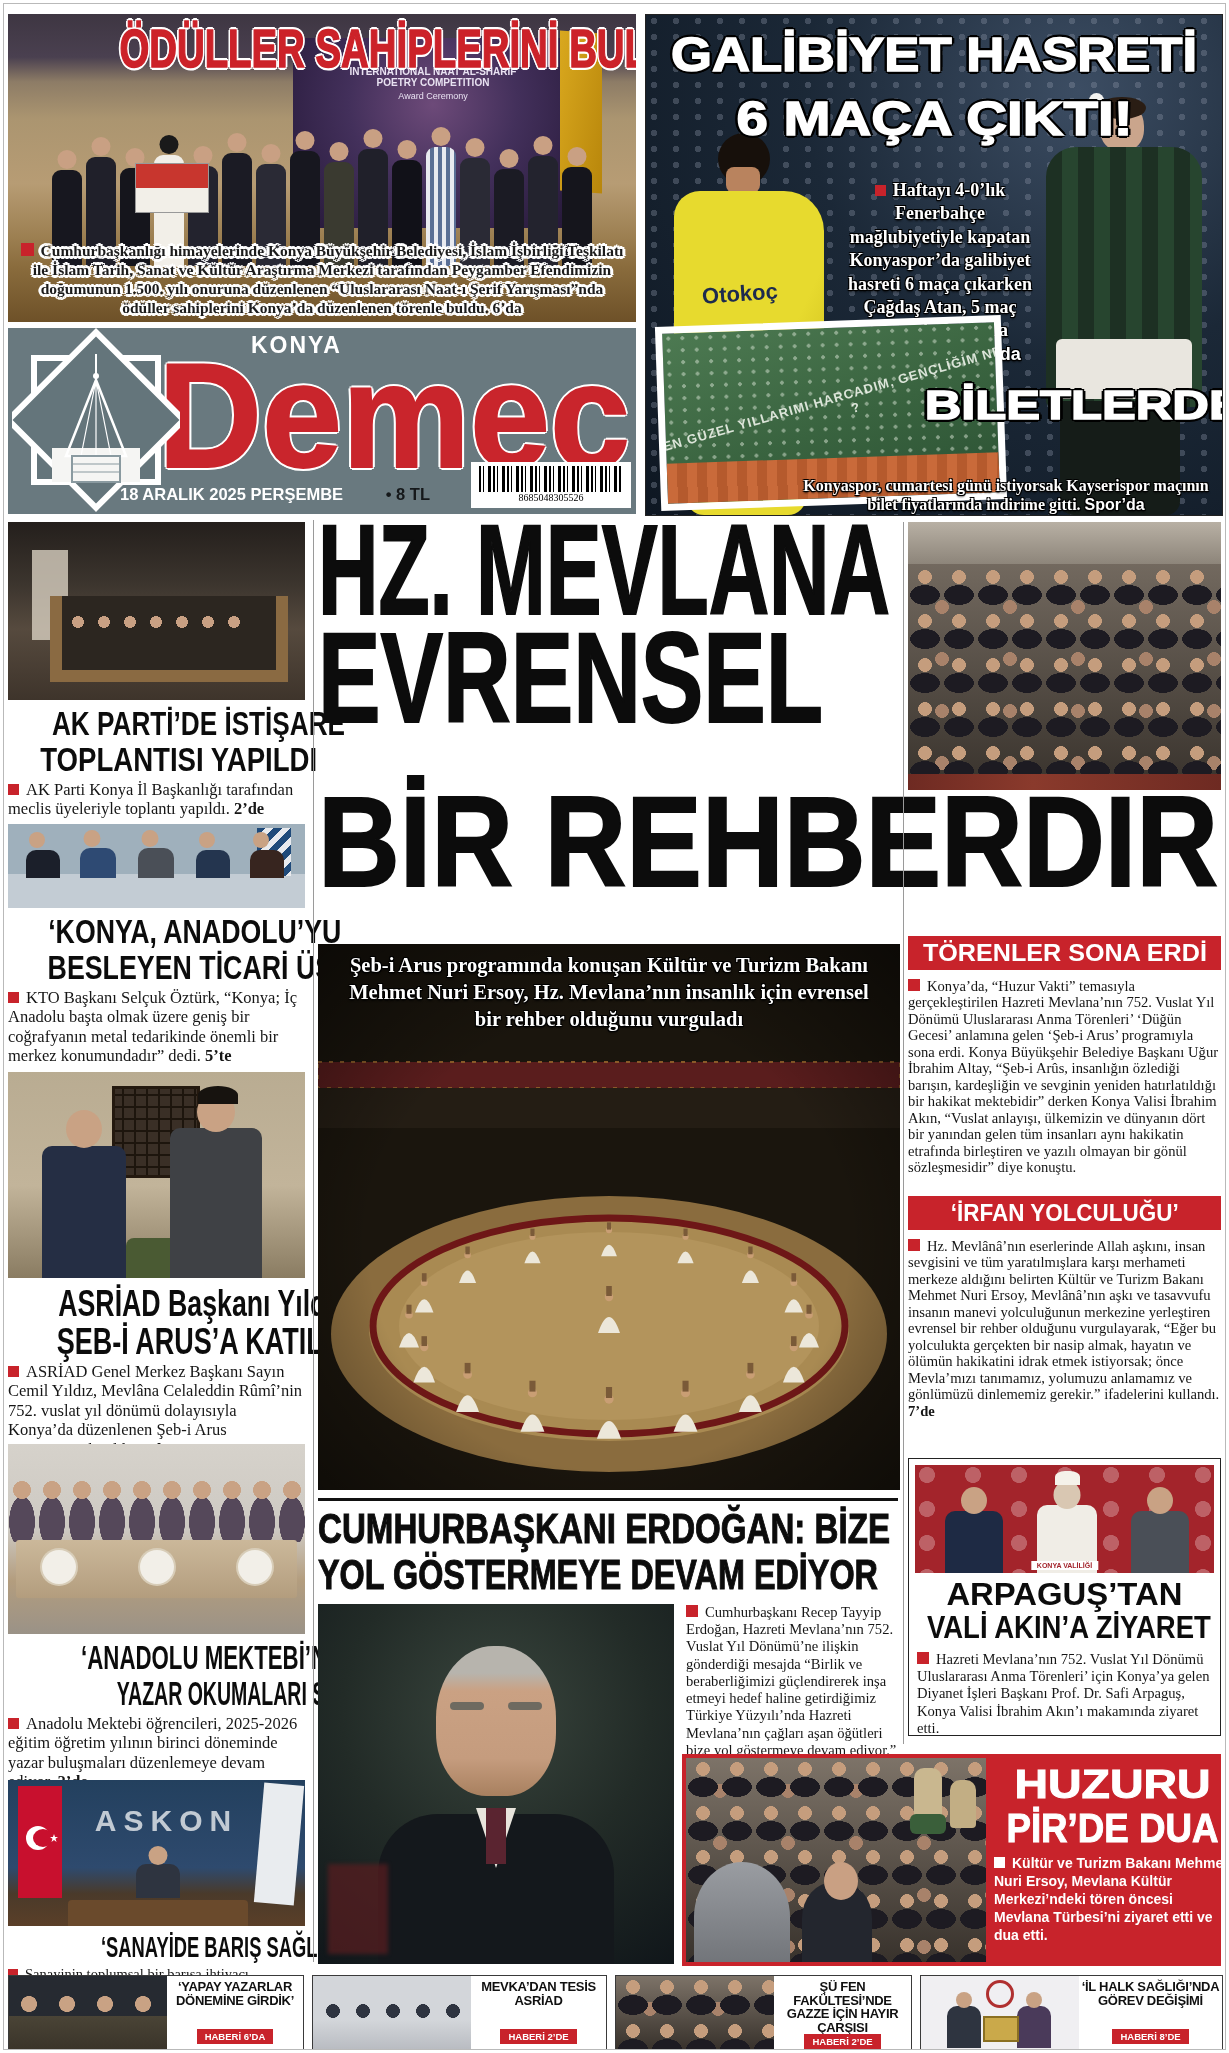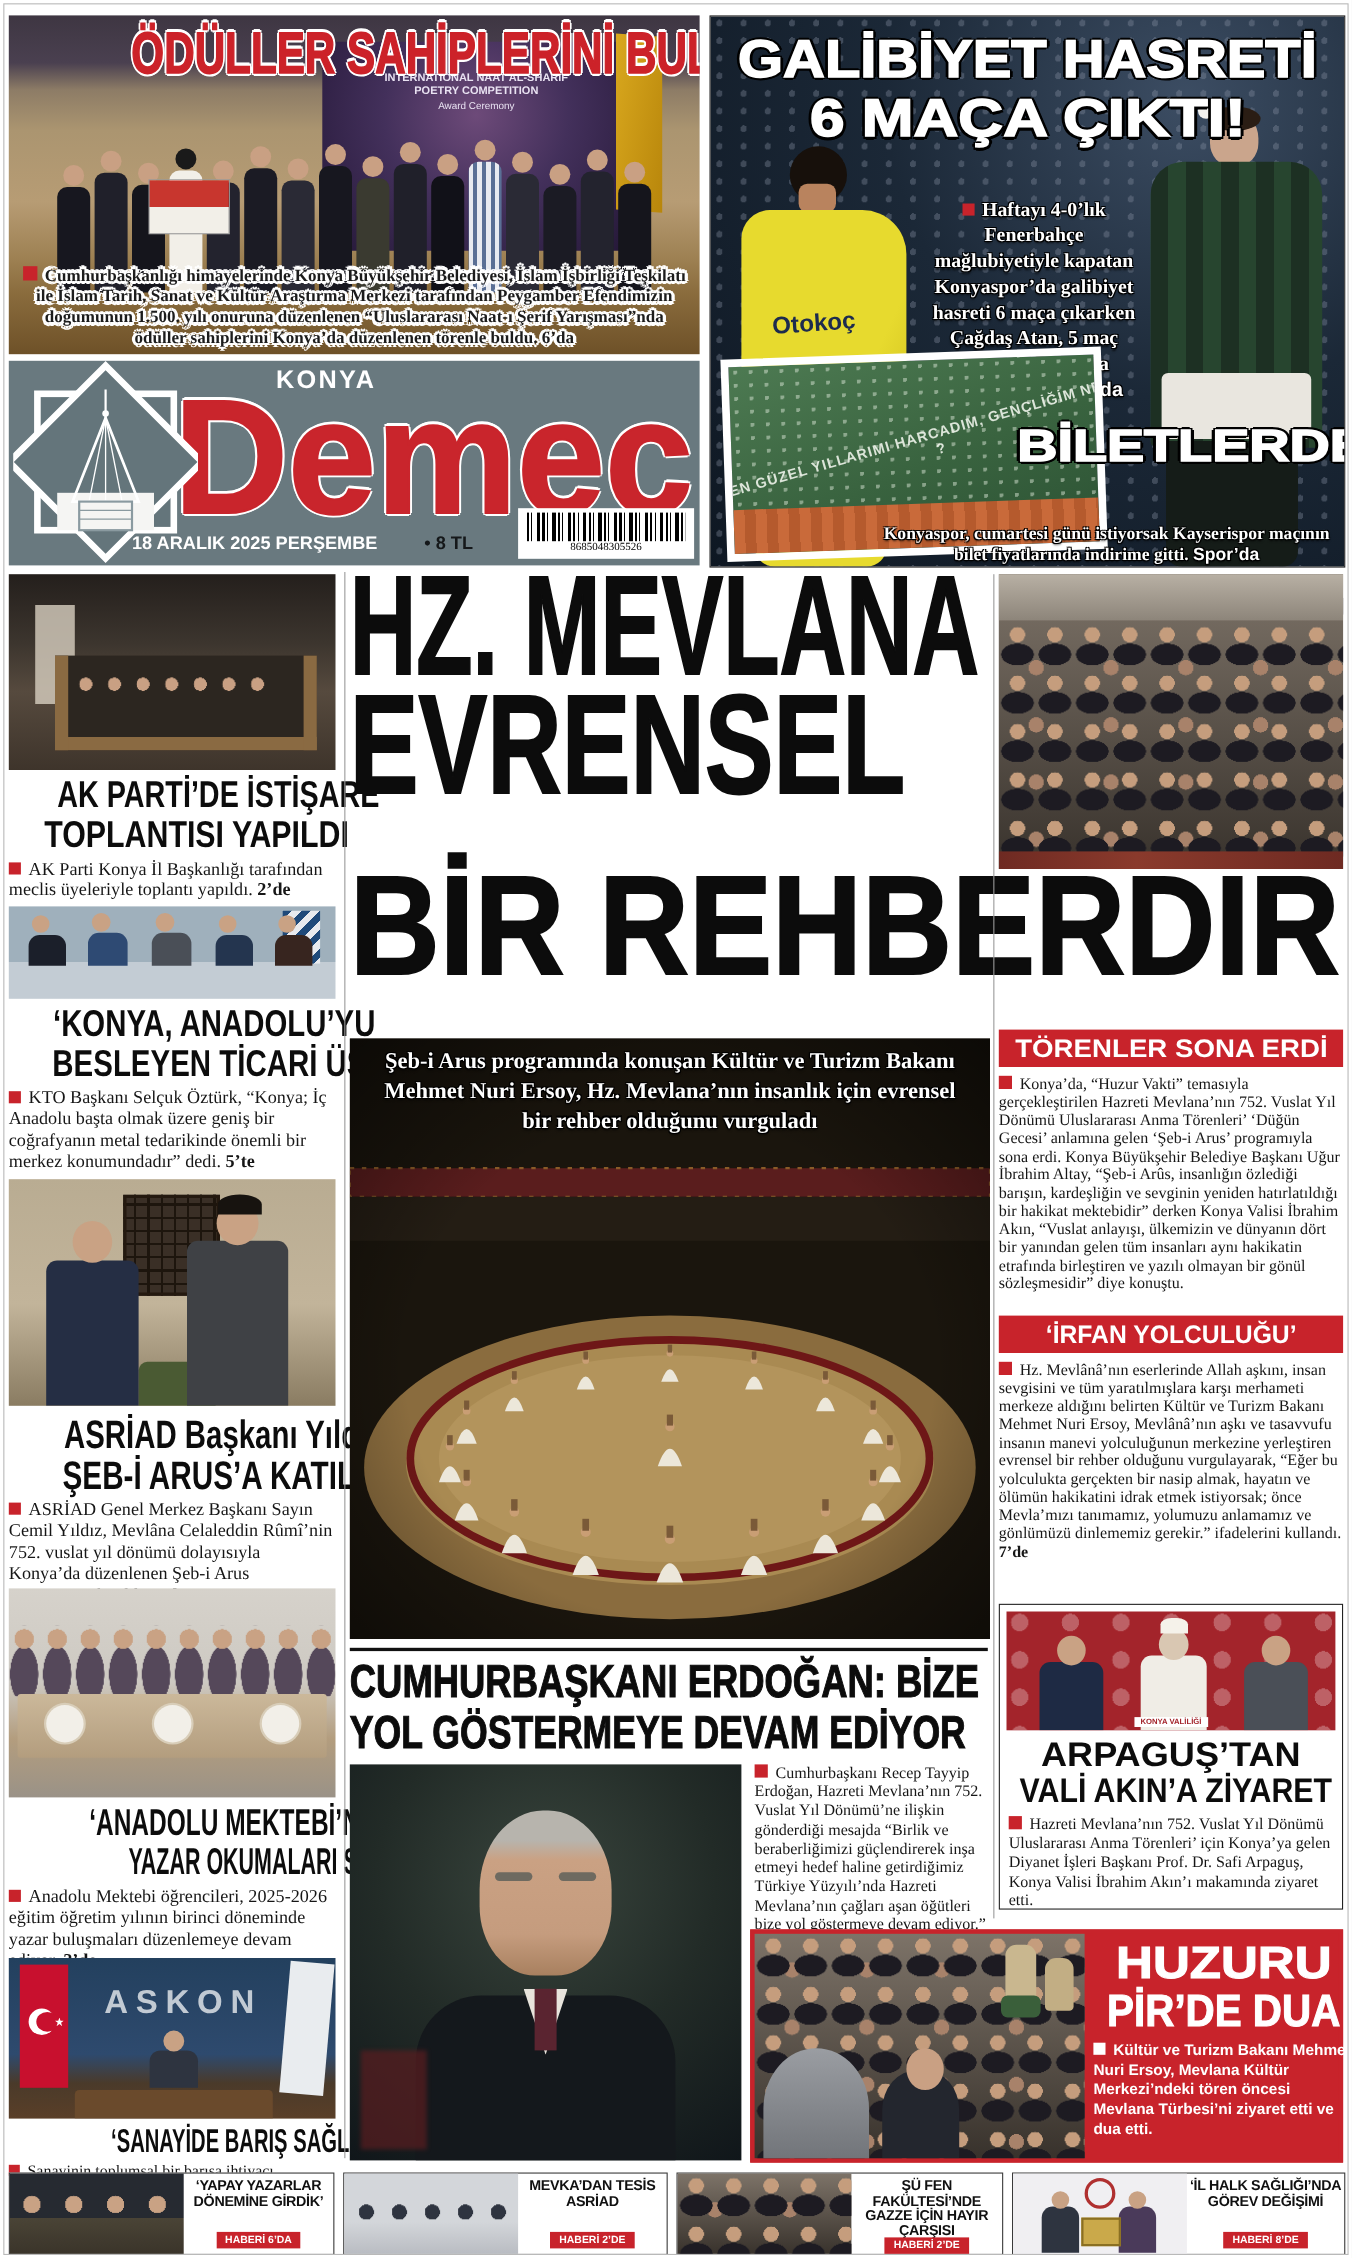--- a/index.html
+++ b/index.html
@@ -156,21 +156,21 @@
       <div class="abs" style="left:20px;top:46px;width:156px;height:260px;border-radius:30px 30px 6px 6px;
            background:repeating-linear-gradient(90deg,#1d3023 0 16px,#27452f 16px 32px)"></div>
       <div class="abs" style="left:30px;top:238px;width:136px;height:60px;background:#e9e6df;border-radius:6px"></div>
       <div class="abs hl" style="left:104px;top:300px;font-size:34px;color:#3f6f49">22</div>
       <div class="abs" style="left:34px;top:300px;width:120px;height:114px;background:#151c18;border-radius:0 0 14px 14px"></div>
     </div>
     <div class="abs" style="right:118px;top:78px;width:15px;height:15px;border-radius:50%;background:#f2f2f0"></div>
 
     <div class="abs hl ob" style="left:0;right:0;top:16px;text-align:center;color:#fff;font-size:48px;-webkit-text-stroke:1.5px #fff;z-index:5">
       <div><span class="fit" style="transform-origin: center top; transform: scaleX(1.09576);">GALİBİYET HASRETİ</span></div>
-      <div style="margin-top:6px"><span class="fit" style="transform-origin: center top; transform: scaleX(1.17551);">6 MAÇA ÇIKTI!</span></div>
+      <div style="margin-top:16px"><span class="fit" style="transform-origin: center top; transform: scaleX(1.17551);">6 MAÇA ÇIKTI!</span></div>
     </div>
 
     <div class="abs serifb obs" style="left:196px;top:164px;width:196px;text-align:center;color:#fff;font-weight:700;font-size:18px;line-height:1.3;z-index:5">
       <span class="bullet"></span><span>Haftayı 4-0’lık Fenerbahçe mağlubiyetiyle kapatan Konyaspor’da galibiyet hasreti 6 maça çıkarken Çağdaş Atan, 5 maç sonunda 3 puanla tanışamadı.</span>
       <b class="pref" style="font-family:'Liberation Sans',sans-serif">Spor’da</b>
     </div>
 
     <div class="abs" style="left:12px;bottom:10px;width:332px;height:170px;border:7px solid #fff;transform:rotate(-2deg);
                 background:linear-gradient(160deg,#4d7a52 0%,#39633f 55%,#2c5234 100%);overflow:hidden;z-index:6">
       <div class="abs" style="inset:0;opacity:.5;background:radial-gradient(circle 2px at 6px 5px,#d8e4d4 98%,transparent) 0 0/14px 12px repeat"></div>

